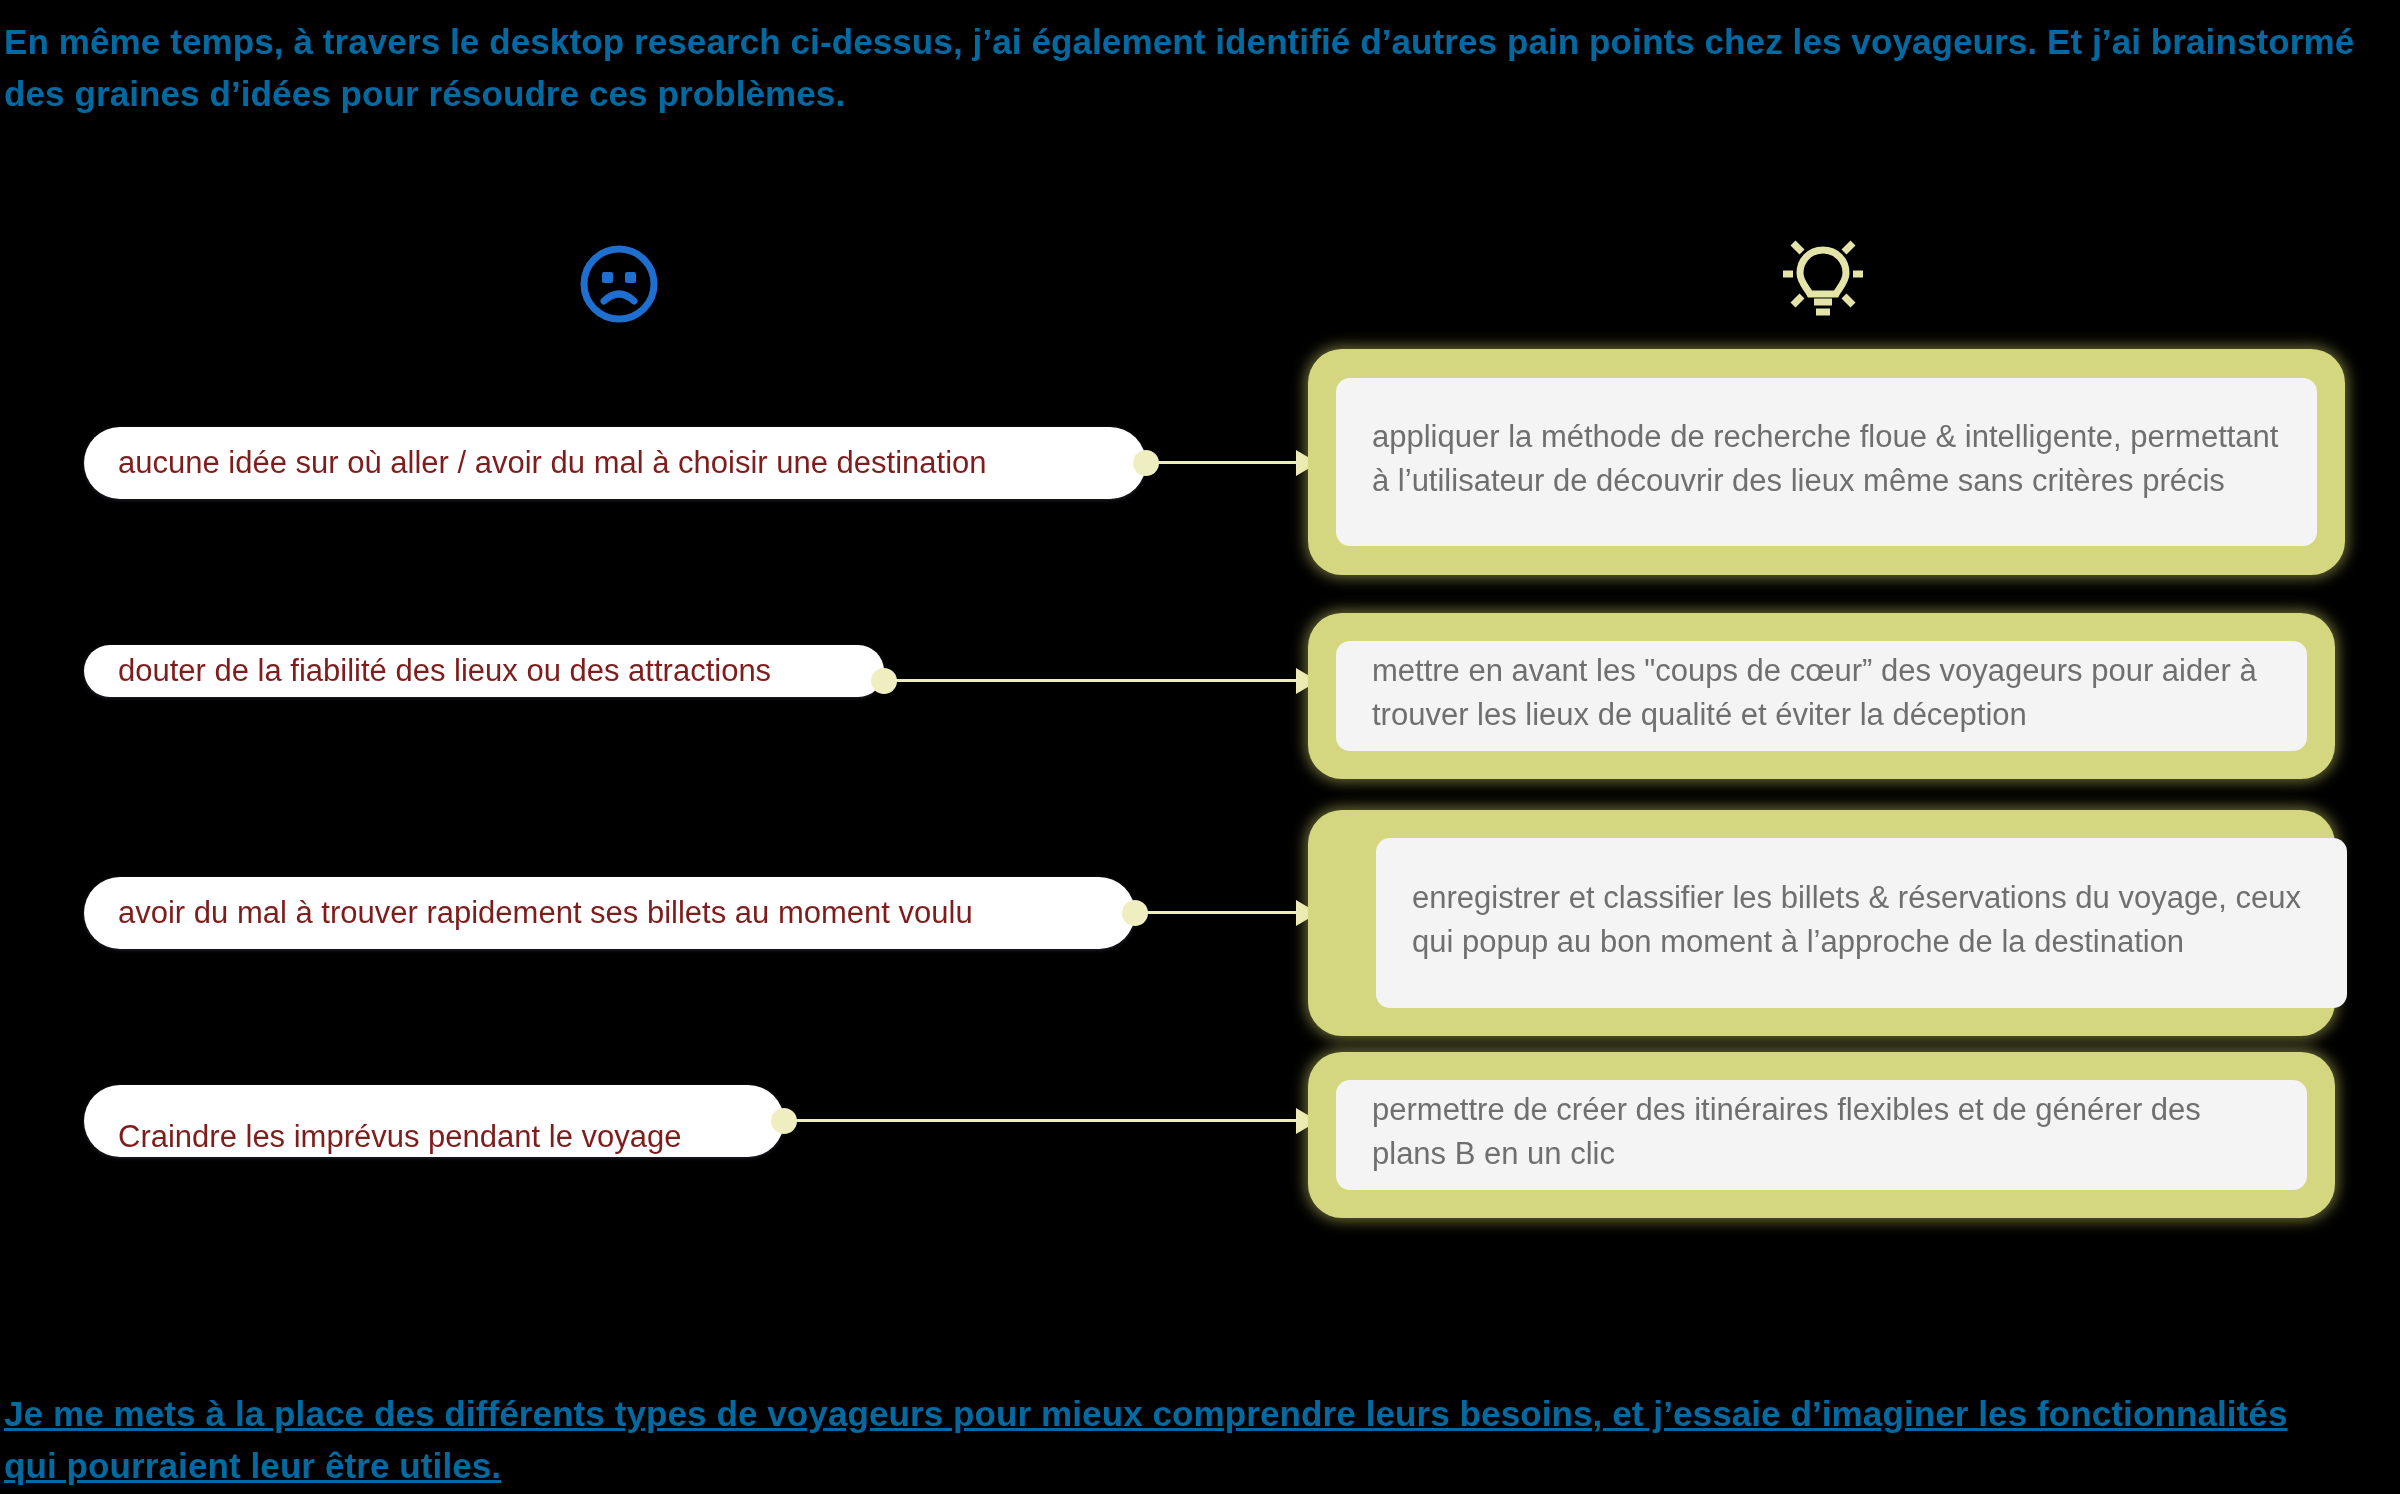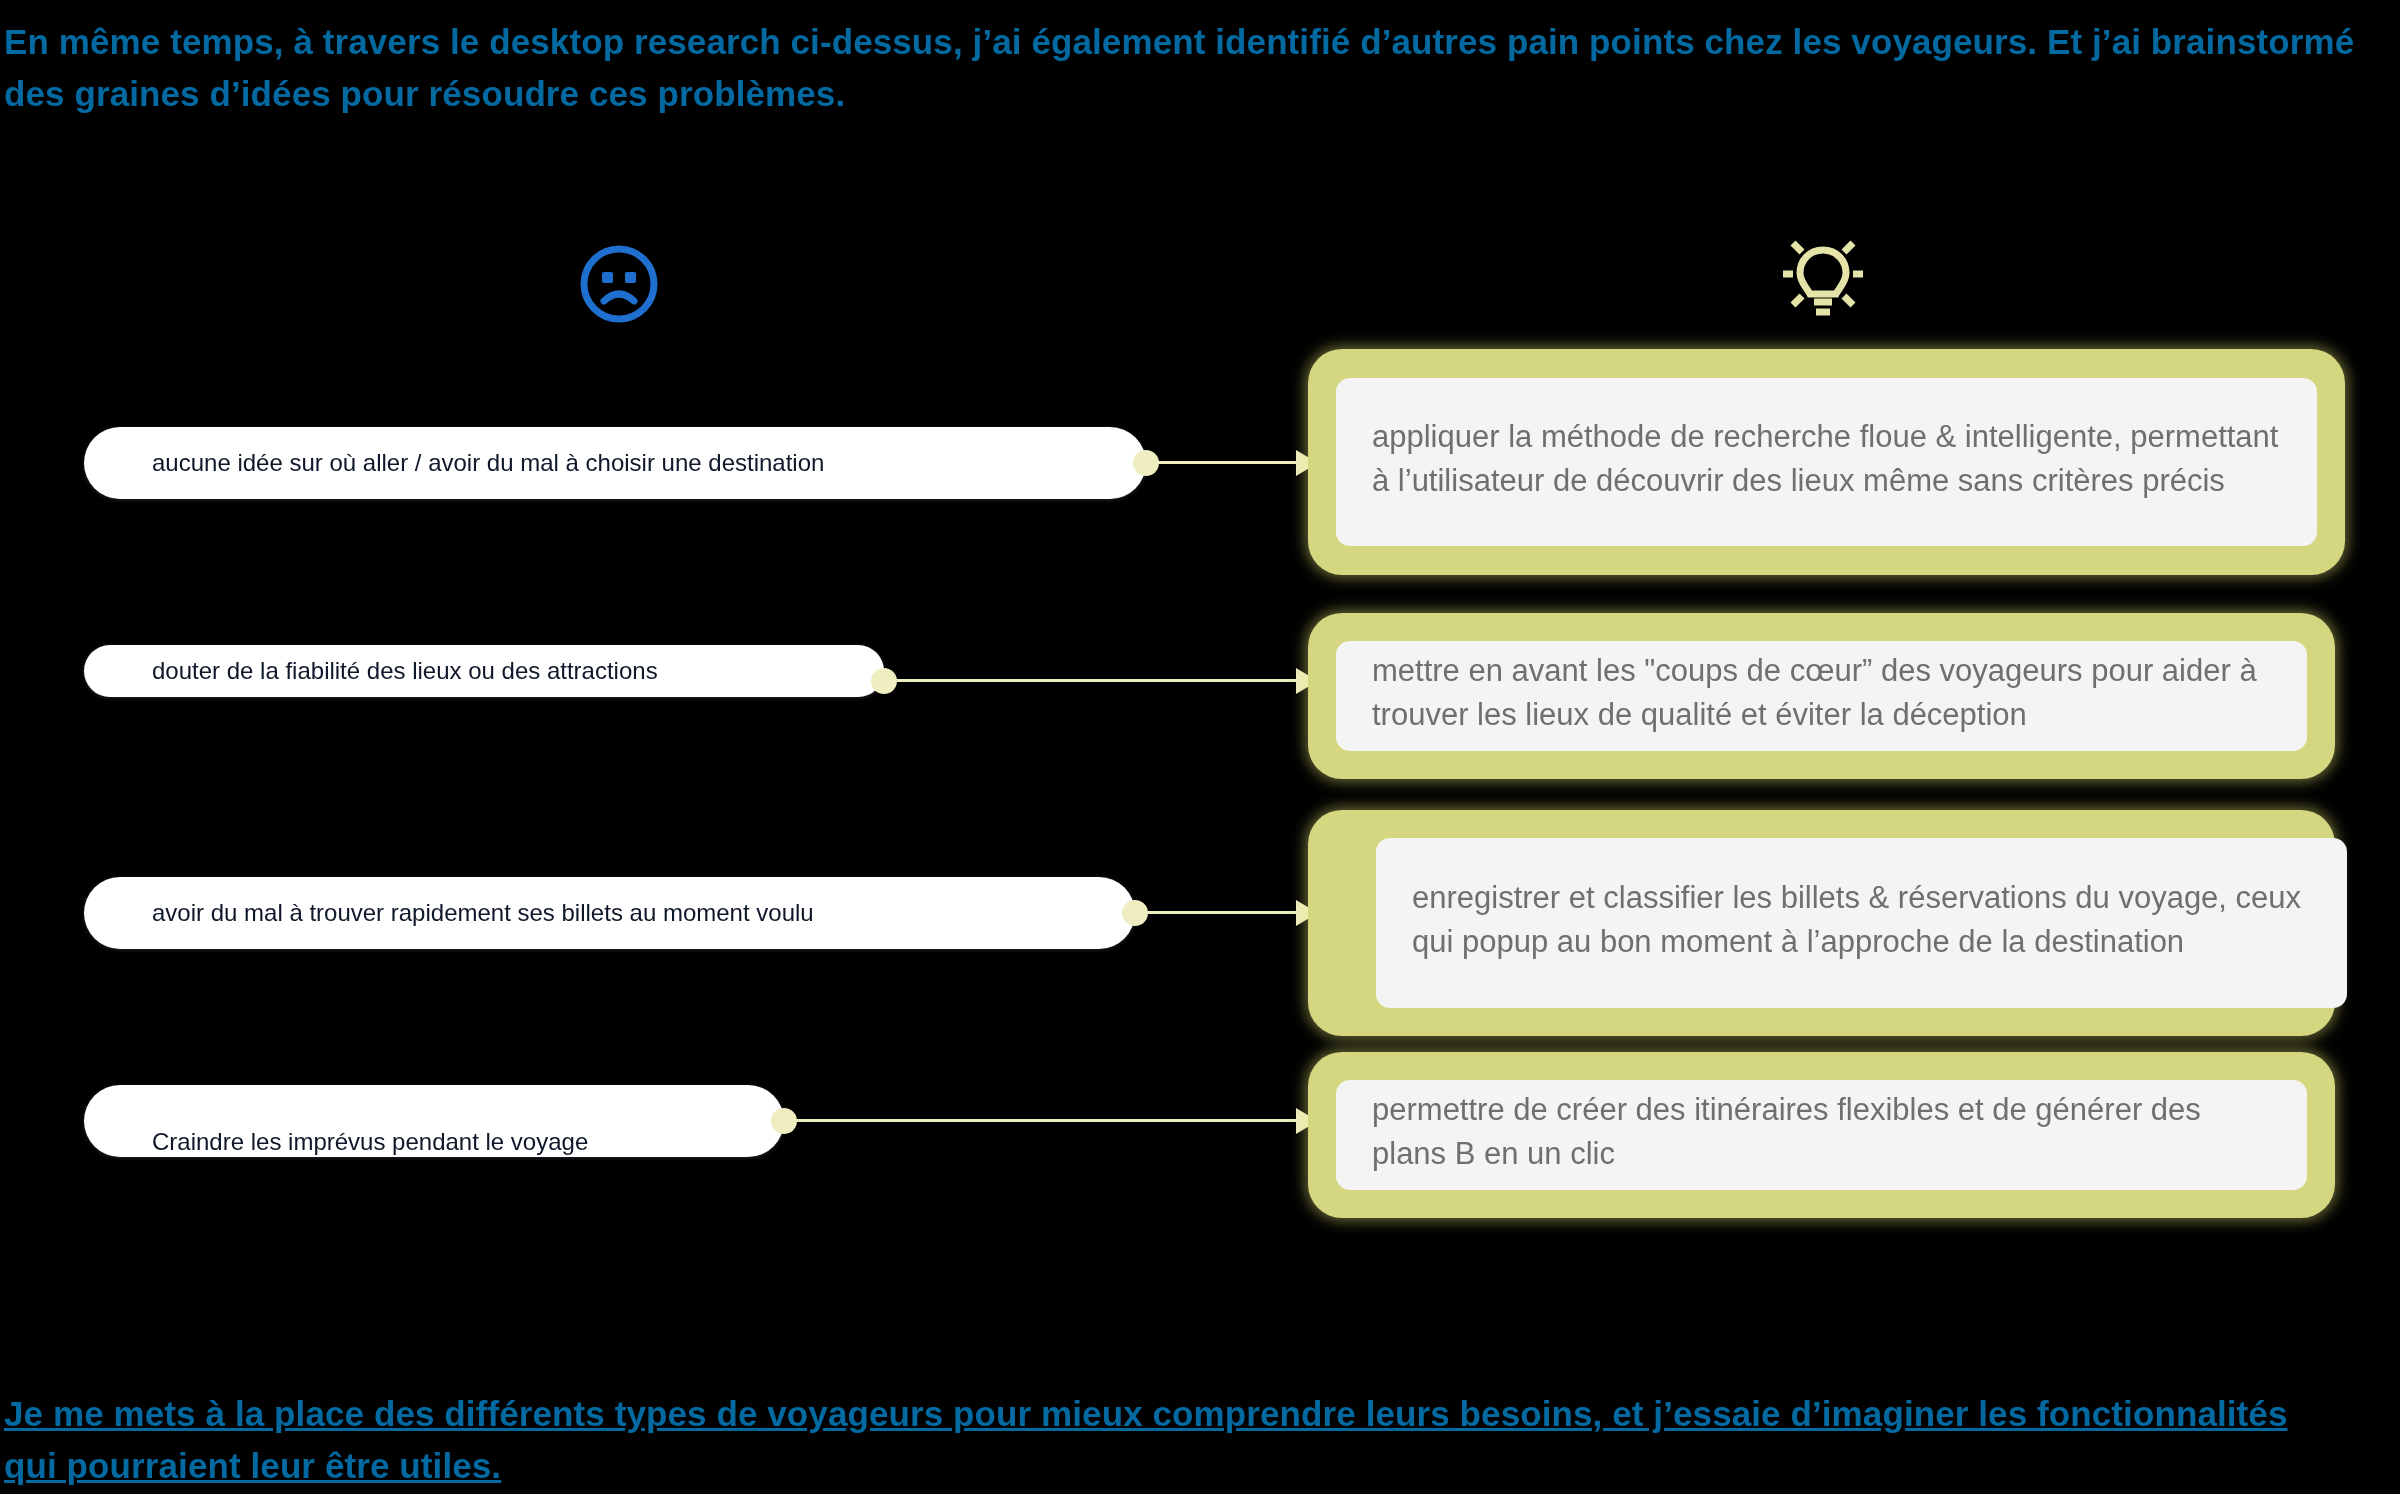--- a/index.html
+++ b/index.html
@@ -57,26 +57,25 @@
     position: absolute;
     background: #ffffff;
     border-radius: 40px;
     display: flex;
     align-items: center;
     box-sizing: border-box;
     padding: 0 34px;
     box-shadow: 0 1px 4px rgba(120,120,160,0.30);
   }
   .pain-pill .pill-text {
-    color: #0f172a;
-    font-size: 24px;
+    color: #7f1d1d;
+    font-size: 31px;
     font-weight: 400;
     line-height: 1.3;
     white-space: nowrap;
-    margin-left: 34px;
   }
 
   
   .connector-dot {
     position: absolute;
     width: 26px;
     height: 26px;
     border-radius: 50%;
     background: #efeec0;
   }

